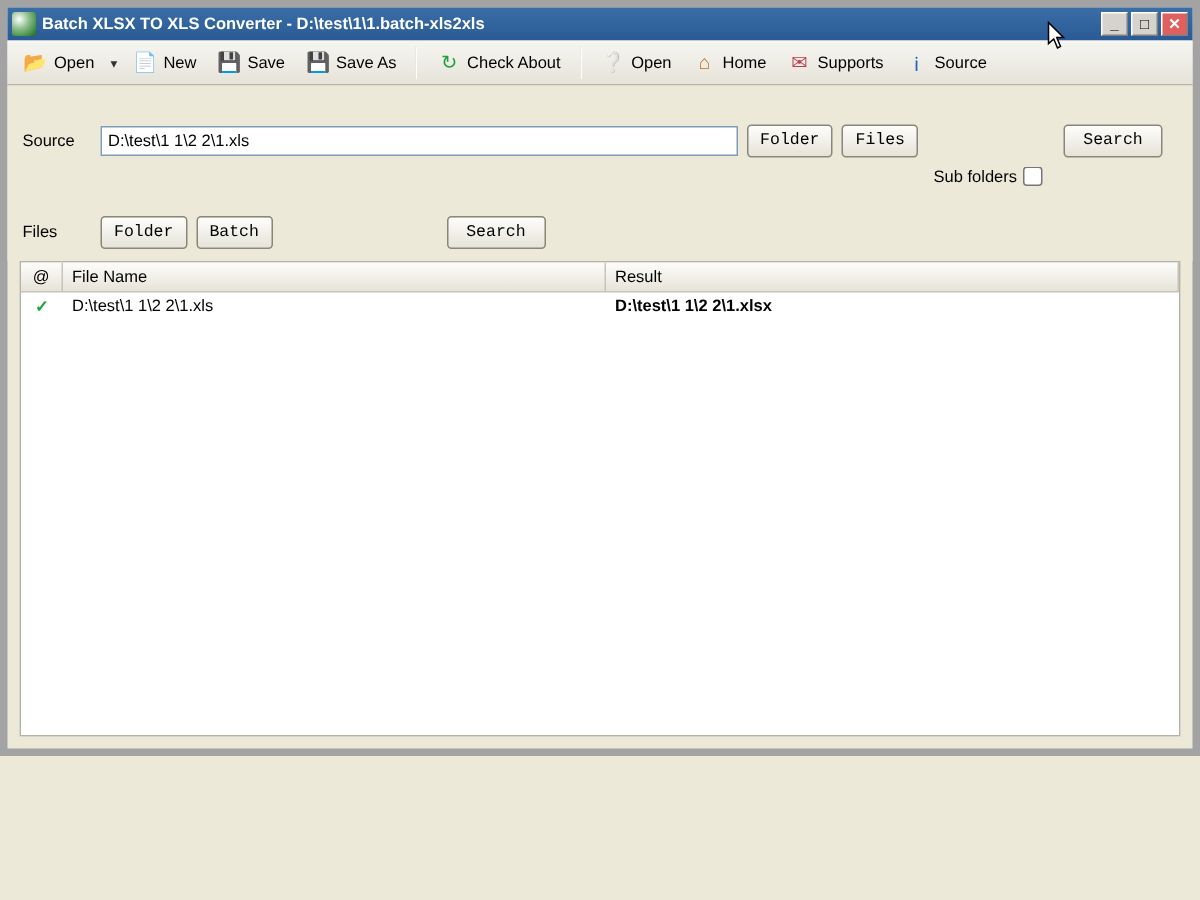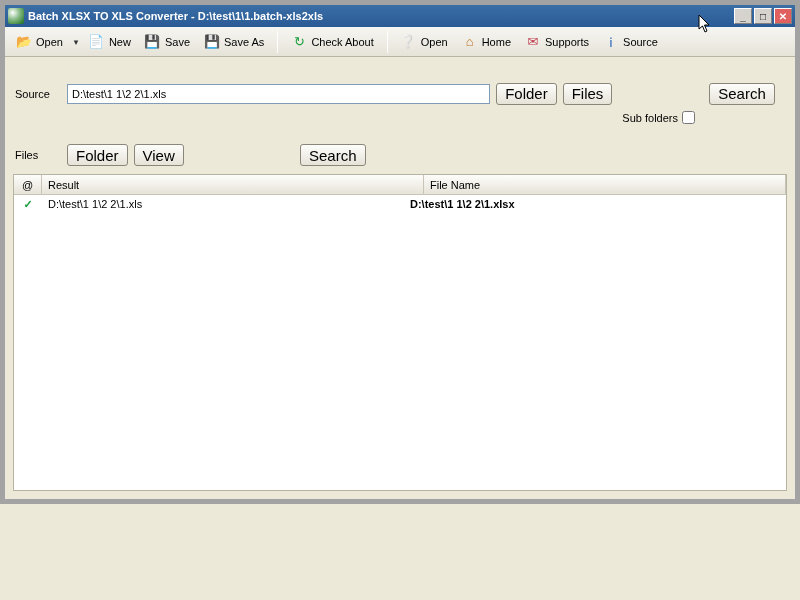--- a/index.html
+++ b/index.html
@@ -76,21 +76,21 @@
   .path-row input[type=text] {
     flex:1; height:20px; padding:2px 4px;
     border:1px solid #7f9db9; font-family:inherit; font-size:11px;
     background:#fff;
   }
   .btn {
     height:22px; padding: 0 8px;
     background: linear-gradient(#fdfdfb,#e6e3d8);
     border:1px solid #8a867a;
     border-radius:3px;
-    font-family:Liberation Sans, sans-serif; font-size:15px;
+    font-family:Liberation Mono, monospace; font-size:11px;
     cursor:pointer;
     min-width:40px;
   }
   .btn.wide { min-width:66px; }
   .chk { display:flex; align-items:center; gap:4px; margin-left:4px;margin-top:48px; }
   .chk input { width:13px; height:13px; }
   .list-area {
     flex:1; margin: 0 8px 8px 8px;
     border:1px solid #b8b4a4; background:#fff;
     display:flex; flex-direction:column;
@@ -186,31 +186,31 @@
       <button class="btn">Files</button>
       <label class="chk">
         <span>Sub folders</span>
         <input type="checkbox" style="">
       </label>
       <button class="btn wide" style="margin-left:8px">Search</button>
     </div>
     <div class="path-row">
       <span class="lbl">Files</span>
       <button class="btn">Folder</button>
-      <button class="btn">View</button>
+      <button class="btn">Batch</button>
       <span style="flex:0 0 96px"></span>
       <button class="btn wide" style="margin-left:8px">Search</button>
     </div>
   </div>
 
   <div class="list-area">
     <div class="list-header">
       <div class="lh-cell lh-at">@</div>
+      <div class="lh-cell lh-file">File Name</div>
       <div class="lh-cell lh-result">Result</div>
-      <div class="lh-cell lh-file">File Name</div>
     </div>
     <div class="list-rows">
       <div class="row">
         <div class="rc-at">✓</div>
         <div class="rc-file">D:\test\1 1\2 2\1.xls</div>
         <div class="rc-result">D:\test\1 1\2 2\1.xlsx</div>
       </div>
     </div>
   </div>
 

